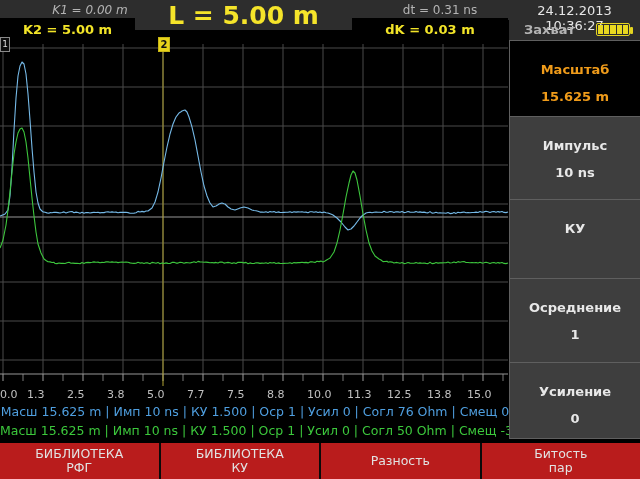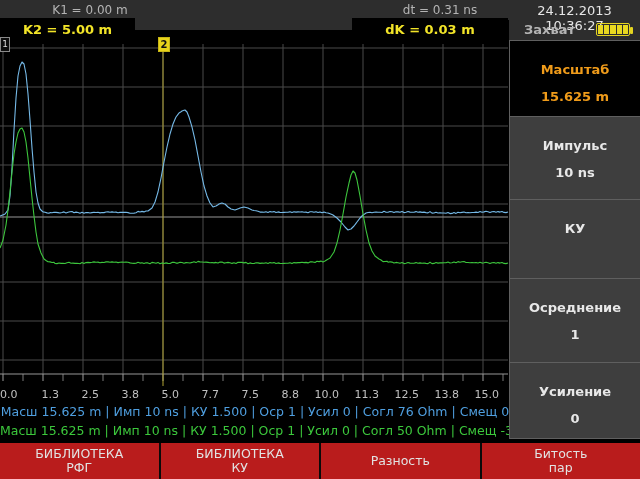--- a/index.html
+++ b/index.html
@@ -2,40 +2,40 @@
 <html><head>
 <meta charset="utf-8">
 <style>
   html,body{margin:0;padding:0;background:#111;}
   #screen{position:relative;width:640px;height:479px;background:#000;overflow:hidden;
           font-family:"DejaVu Sans","Liberation Sans",sans-serif;}
   
   .hdr-gray1{position:absolute;left:0;top:0;width:510px;height:20px;background:#2d2d2d;}
   .hdr-grayL{position:absolute;left:135px;top:0;width:217px;height:30px;background:#2d2d2d;}
   .hdr-grayR{position:absolute;left:509px;top:0;width:131px;height:40px;background:#2d2d2d;}
-  .k1{position:absolute;left:20px;top:3px;width:140px;text-align:center;font-size:12px;color:#b4b4b4;}
+  .k1{position:absolute;left:20px;top:3px;width:140px;text-align:center;font-size:12px;color:#b4b4b4;font-style:italic;}
   .dt{position:absolute;left:370px;top:3px;width:140px;text-align:center;font-size:12px;color:#b4b4b4;}
   .k2box{position:absolute;left:0;top:18px;width:135px;height:22px;background:#000;
          display:flex;align-items:center;justify-content:center;font-size:13px;font-weight:bold;color:#f2e428;}
   .dkbox{position:absolute;left:352px;top:18px;width:156px;height:22px;background:#000;
          display:flex;align-items:center;justify-content:center;font-size:13px;font-weight:bold;color:#f2e428;}
   .lbig{position:absolute;left:135px;top:0;width:217px;height:30px;display:flex;align-items:center;
         justify-content:center;font-size:25px;font-weight:bold;color:#f5e42a;}
   .datetime{position:absolute;left:509px;top:3px;width:131px;text-align:center;font-size:13px;color:#e6e6e6;}
   .capture{position:absolute;left:512px;top:22px;width:75px;text-align:center;font-size:13px;font-weight:bold;color:#b4b4b4;}
   .battery{position:absolute;left:596px;top:23px;width:34px;height:13px;border:1px solid #e4d420;
            border-radius:2px;display:flex;gap:1px;padding:1px;box-sizing:border-box;align-items:stretch;}
   .battery .cell{flex:1;background:#e8d820;}
   .battery .nub{position:absolute;right:-4px;top:3px;width:3px;height:7px;background:#e4d420;border-radius:1px;}
   
   #graph-svg{position:absolute;left:0;top:38px;}
   .marker{position:absolute;height:13px;font-size:9px;line-height:13px;text-align:center;}
   .marker.m1{left:0;top:37px;width:8px;background:#0c0c0c;border:1px solid #8a8a8a;color:#ddd;}
   .marker.m2{left:158px;top:37px;width:10px;background:#e8d41c;border:1px solid #c8b614;color:#111;font-weight:bold;font-size:10px;}
-  .xlabel{position:absolute;top:388px;width:32px;text-align:right;font-size:11px;color:#c0c0c0;}
+  .xlabel{position:absolute;top:388px;width:32px;text-align:left;font-size:11px;color:#c0c0c0;}
   
   #status-lines{position:absolute;left:0;top:402px;width:510px;height:39px;}
   .status-line{height:19px;line-height:19px;text-align:center;font-size:12.5px;white-space:nowrap;}
   
   #sidebar-panels{position:absolute;left:509px;top:40px;width:131px;height:399px;box-sizing:border-box;
                   border-left:1px solid #5f5f5f;border-top:1px solid #5f5f5f;background:#0c4a6e;}
   .panel{box-sizing:border-box;border-bottom:1px solid #5f5f5f;background:#3e3e3e;text-align:center;
          color:#e8e8e8;font-size:13px;font-weight:bold;}
   .panel .p-label{padding-top:21px;}
   .panel .p-value{padding-top:12px;}
@@ -49,20 +49,21 @@
 </head>
 <body>
 
 <div id="screen">
 
   <div class="hdr-gray1"></div>
   <div class="hdr-grayL"></div>
   <div class="hdr-grayR"></div>
   <div class="k1">K1 = 0.00 m</div>
   <div class="dt">dt = 0.31 ns</div>
+  <div class="lbig">L = 5.00 m</div>
   <div class="k2box">K2 = 5.00 m</div>
   <div class="dkbox">dK = 0.03 m</div>
   <div class="datetime">24.12.2013 10:36:27</div>
   <div class="capture">Захват</div>
   <div class="battery" id="battery">
       <span class="nub"></span>
       <span class="cell" style="background: rgb(232, 216, 32);"></span>
       <span class="cell" style="background: rgb(232, 216, 32);"></span>
       <span class="cell" style="background: rgb(232, 216, 32);"></span>
       <span class="cell" style="background: rgb(232, 216, 32);"></span>

